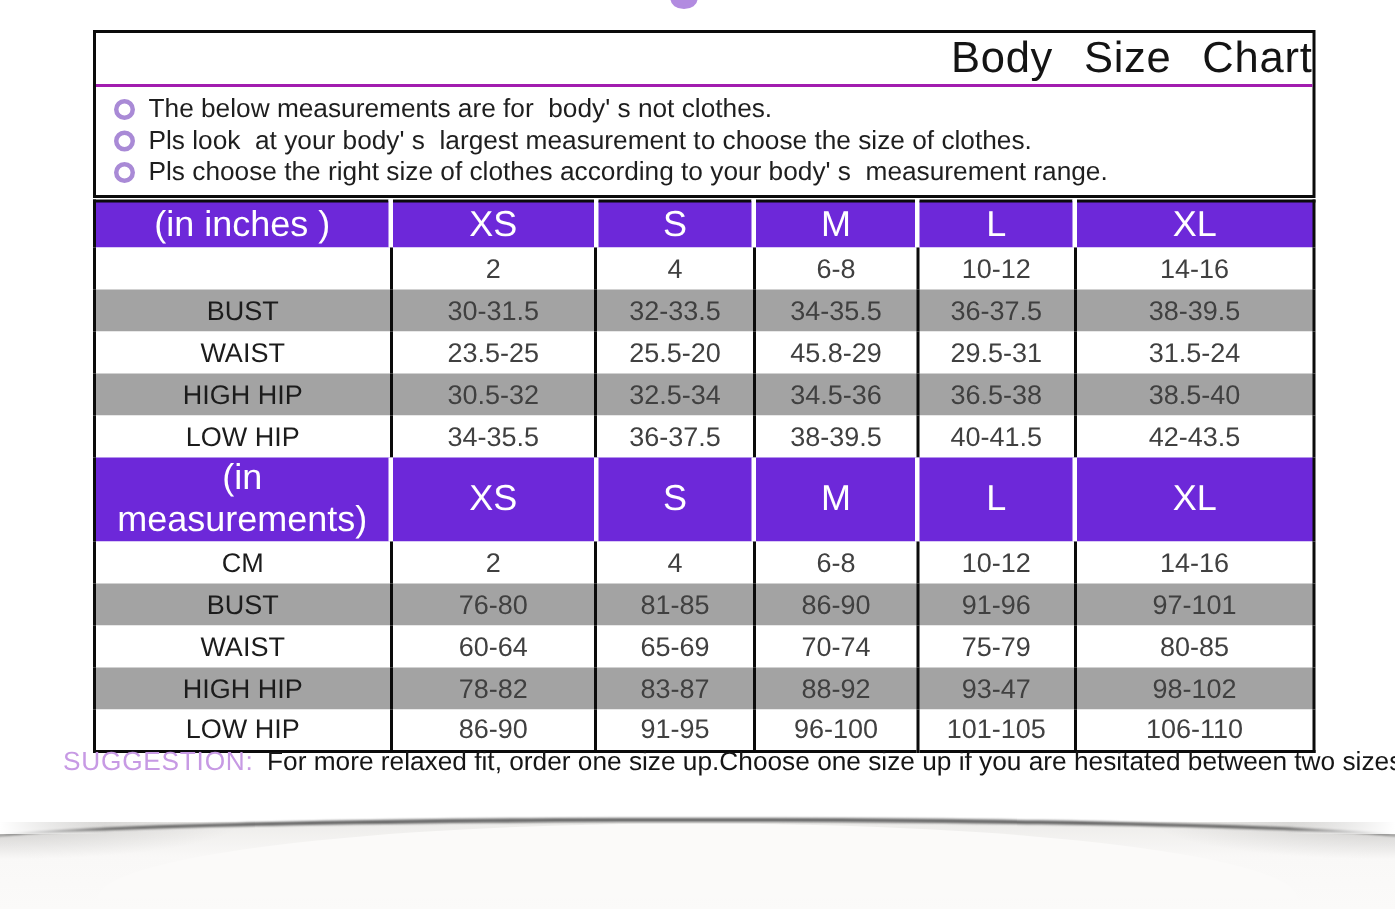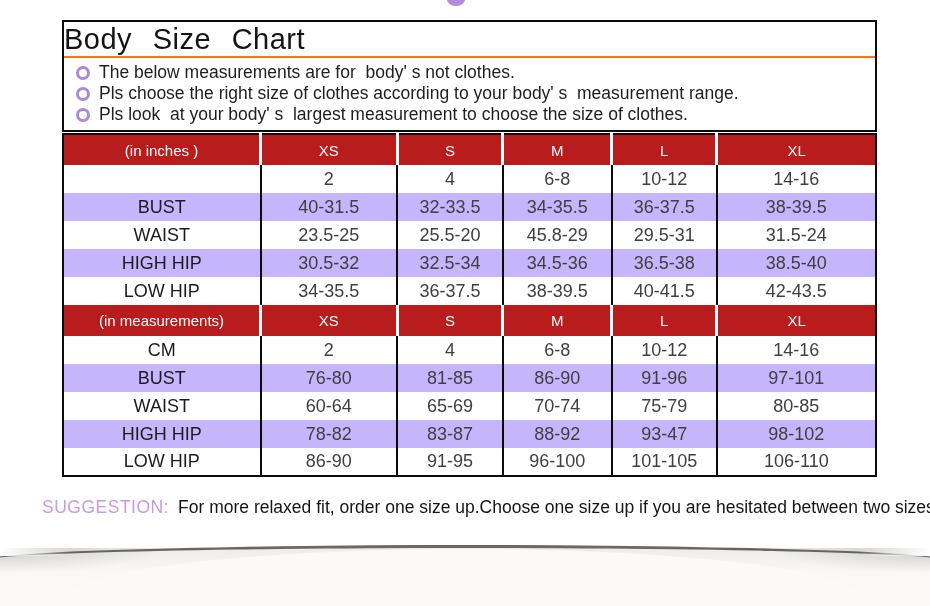--- a/index.html
+++ b/index.html
@@ -12,22 +12,22 @@
   .top-dot{
     position:absolute;left:447px;top:-7px;width:18px;height:13px;
     background:#b28be0;border-radius:50%;
   }
   
   .info-box{
     position:absolute;left:62px;top:20px;width:811px;
     border:2px solid #0b0b0b;background:#fff;
   }
   .title-row{
-    height:34px;display:flex;align-items:center;justify-content:flex-start;
-    border-bottom:2px solid #f97316;
+    height:34px;display:flex;align-items:center;justify-content:flex-end;
+    border-bottom:2px solid #a21caf;
   }
   .title-row .title{
     font-size:29px;color:#141414;word-spacing:12px;letter-spacing:0.5px;
   }
   .notes{list-style:none;margin:0;padding:4px 12px 5px 10px;}
   .note-line{
     display:flex;align-items:center;gap:9px;
     font-size:17.5px;line-height:21px;color:#1e1e1e;white-space:pre;
   }
   .ring-icon{
@@ -38,30 +38,30 @@
   table.size-table{
     position:absolute;left:62px;top:133px;width:815px;
     border-collapse:collapse;table-layout:fixed;
     border:2px solid #0b0b0b;
   }
   col.c0{width:24.3%} col.c1{width:16.8%} col.c2{width:13.0%}
   col.c3{width:13.4%} col.c4{width:12.9%} col.c5{width:19.6%}
   .size-table tr{height:28px;}
   .size-table tr.head-row{height:31px;}
   .size-table th{
-    background:#b91c1c;color:#fff;font-weight:normal;
-    font-size:15px;text-align:center;padding:0;
+    background:#6d28d9;color:#fff;font-weight:normal;
+    font-size:24px;text-align:center;padding:0;
   }
   .size-table th + th{border-left:3px solid #fff;}
   .size-table td{
     text-align:center;font-size:18px;color:#404040;padding:0;background:#fff;
   }
   .size-table td.label{color:#1c1c1c;}
   .size-table td + td{border-left:2px solid #0b0b0b;}
-  .size-table tr.alt td{background:#c4b5fd;margin-left:44px;}
+  .size-table tr.alt td{background:#a3a3a3;margin-left:44px;}
   
   .suggestion{
     position:absolute;left:42px;top:497px;width:860px;
     font-size:17.5px;color:#151515;white-space:nowrap;
   }
   .suggestion .sug-label{color:#c79ae4;letter-spacing:0.5px;margin-right:9px;margin-top:18px;}
   
   .fold-area{position:absolute;left:0;right:0;top:544px;height:62px;}
   .fold-under{
     position:absolute;left:0;right:0;top:4px;bottom:0;
@@ -94,25 +94,25 @@
   <div class="title-row">
     <span class="title">Body  Size  Chart</span>
   </div>
   <ul class="notes">
     <li class="note-line">
       <span class="ring-icon"></span>
       <span>The below measurements are for  body' s not clothes.</span>
     </li>
     <li class="note-line">
       <span class="ring-icon"></span>
-      <span>Pls choose the right size of clothes according to your body' s  measurement range.</span>
+      <span>Pls look  at your body' s  largest measurement to choose the size of clothes.</span>
     </li>
     <li class="note-line">
       <span class="ring-icon"></span>
-      <span>Pls look  at your body' s  largest measurement to choose the size of clothes.</span>
+      <span>Pls choose the right size of clothes according to your body' s  measurement range.</span>
     </li>
   </ul>
 </div>
 
 <table class="size-table">
   <colgroup>
     <col class="c0">
       <col class="c1">
       <col class="c2">
       <col class="c3">
@@ -131,21 +131,21 @@
       <tr>
         <td class="label"></td>
         <td>2</td>
         <td>4</td>
         <td>6-8</td>
         <td>10-12</td>
         <td>14-16</td>
       </tr>
       <tr class="alt">
         <td class="label">BUST</td>
-        <td>40-31.5</td>
+        <td>30-31.5</td>
         <td>32-33.5</td>
         <td>34-35.5</td>
         <td>36-37.5</td>
         <td>38-39.5</td>
       </tr>
       <tr>
         <td class="label">WAIST</td>
         <td>23.5-25</td>
         <td>25.5-20</td>
         <td>45.8-29</td>

